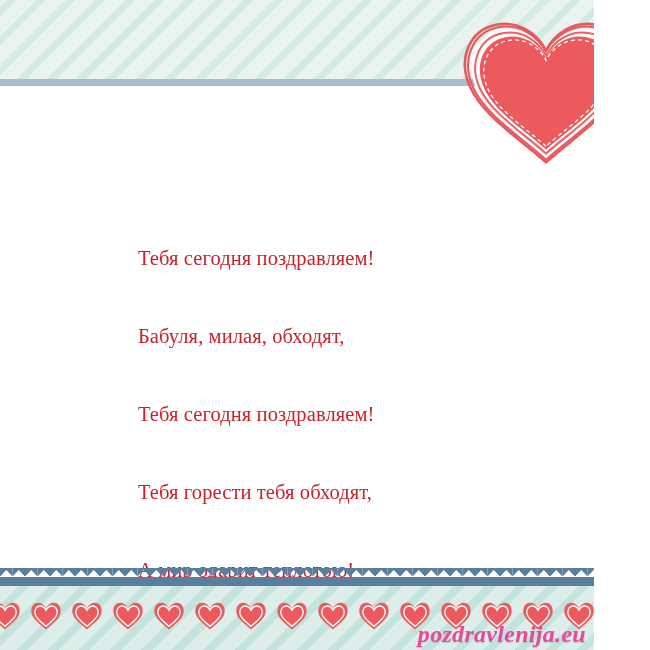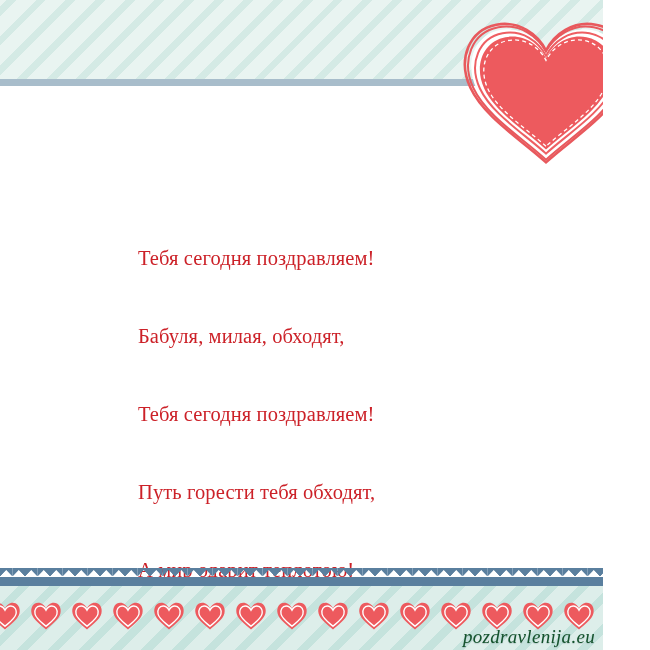--- a/index.html
+++ b/index.html
@@ -10,21 +10,20 @@
     background: #ffffff;
     font-family: "Liberation Serif", serif;
   }
 
   #card {
     position: relative;
     width: 594px;
     height: 650px;
     overflow: hidden;
     background: #ffffff;
-    padding-left: 9px;
   }
 
   
   .top-band {
     position: absolute;
     left: 0;
     top: 0;
     width: 650px;
     height: 79px;
     background-color: #e3f1ee;
@@ -140,27 +139,28 @@
     top: 0;
     width: 32px;
     height: 30px;
   }
   .heart-row .mini svg { display: block; width: 32px; height: 30px; }
 
   .watermark {
     position: absolute;
     right: 8px;
     bottom: 2px;
-    color: #14532d;
+    color: #ec4899;
     font-family: "Liberation Serif", serif;
     font-style: italic;
-    font-size: 19px;
+    font-size: 24px;
     letter-spacing: .3px;
     text-shadow: 0 1px 1px rgba(120,140,150,.35);
     white-space: nowrap;
+    font-weight: bold;
   }
 </style>
 </head>
 <body>
 
 <div id="card">
 
   <div class="top-band"></div>
   <div class="top-rule"></div>
   <div class="top-scallop"></div>
@@ -189,21 +189,21 @@
 
       <use href="#hp" fill="none" stroke="#ffffff" stroke-width="1.6" stroke-dasharray="5 4" transform="translate(84,73) scale(0.795) translate(-84,-73)"></use>
     </svg>
   </div>
 
   <div class="poem">
     <div class="stanza">
       <span class="line">Тебя сегодня поздравляем!</span>
       <span class="line">Бабуля, милая, обходят,</span>
       <span class="line">Тебя сегодня поздравляем!</span>
-      <span class="line">Путь горести тебя обходят,</span>
+      <span class="line">Тебя горести тебя обходят,</span>
       <span class="line">А мир одарит теплотою!</span>
     </div>
     
     
   </div>
 
   <div class="bottom-zig"></div>
   <div class="bottom-rule"></div>
   <div class="bottom-band"></div>
 

